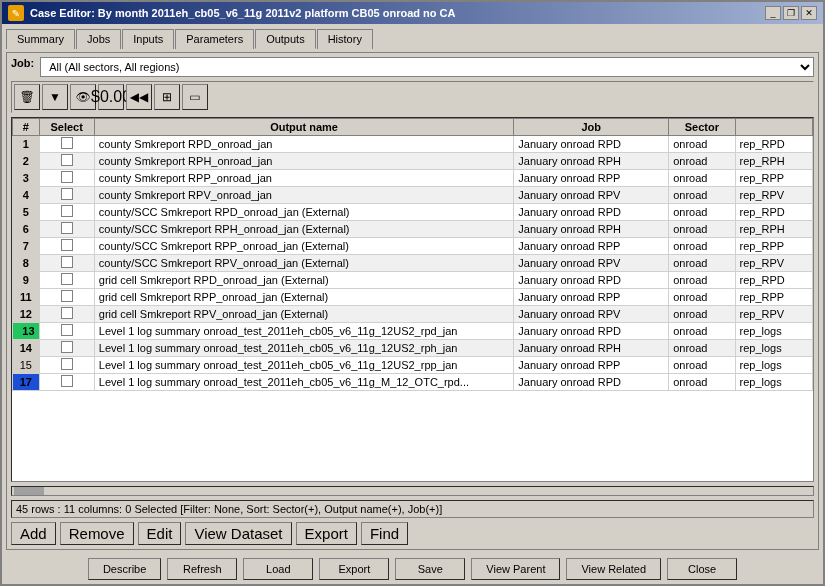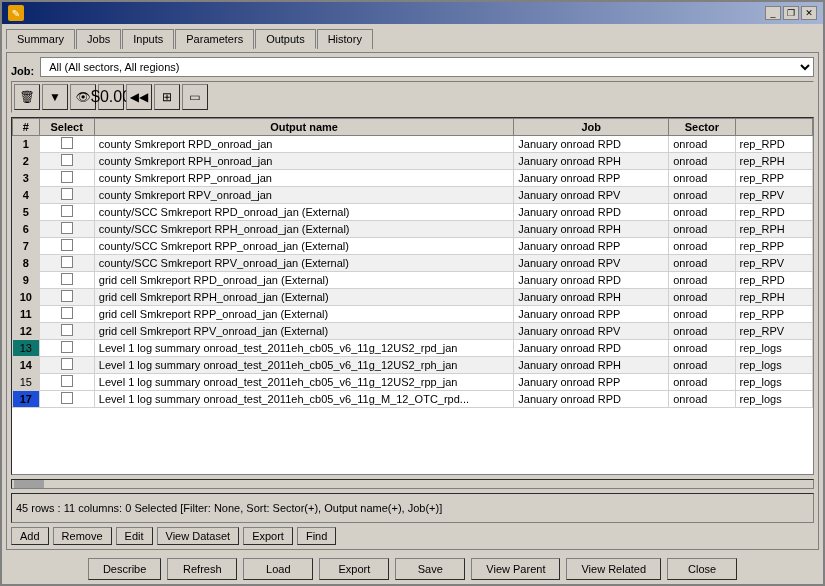--- a/index.html
+++ b/index.html
@@ -98,21 +98,21 @@
       border: 1px solid #808080;
       flex: 1;
       display: flex;
       flex-direction: column;
       padding: 4px;
       gap: 4px;
       overflow: hidden;
     }
     .job-row {
       display: flex;
-      align-items: flex-end;
+      align-items: flex-start;
       gap: 6px;
     }
     .job-label {
       font-size: 11px;
       font-weight: bold;
       white-space: nowrap;
     }
     .job-select {
       flex: 1;
       height: 20px;
@@ -184,34 +184,34 @@
     }
     .checkbox-sq {
       width: 12px;
       height: 12px;
       border: 1px solid #808080;
       display: inline-block;
       background: white;
     }
     .status-bar {
       font-size: 11px;
-      padding: 8px 4px;
+      padding: 2px 4px;
       background: #d4d0c8;
       border: 1px inset #808080;
     }
     .action-bar {
       display: flex;
       gap: 4px;
     }
     .action-btn {
       padding: 2px 8px;
       background: #d4d0c8;
       border: 1px outset #808080;
       cursor: pointer;
-      font-size: 11px;
+      font-size: 15px;
     }
     .bottom-bar {
       display: flex;
       justify-content: center;
       gap: 6px;
       padding: 4px;
       background: #d4d0c8;
       flex-shrink: 0;
     }
     .bottom-btn {
@@ -238,20 +238,21 @@
     }
   </style>
 </head>
 <body>
 
 <div class="window">
 
   <div class="title-bar">
     <div class="title-bar-left">
       <div class="title-icon">✎</div>
+      <span class="title-text">Case Editor: By month 2011eh_cb05_v6_11g 2011v2 platform CB05 onroad no CA</span>
     </div>
     <div class="title-buttons">
       <div class="title-btn">_</div>
       <div class="title-btn">❐</div>
       <div class="title-btn">✕</div>
     </div>
   </div>
 
   <div class="content">
 
@@ -359,46 +360,38 @@
     <td>rep_RPV</td>
   </tr>
               <tr style="background: white;">
     <td style="text-align:center;background:#d4d0c8;font-weight:bold;">9</td>
     <td class="cb-cell"><span class="checkbox-sq"></span></td>
     <td>grid cell Smkreport RPD_onroad_jan (External)</td>
     <td>January onroad RPD</td>
     <td>onroad</td>
     <td>rep_RPD</td>
   </tr>
-              <tr style="background: rgb(240, 240, 240);">
-    <td style="text-align:center;background:#d4d0c8;font-weight:bold;">10</td>
-    <td class="cb-cell"><span class="checkbox-sq"></span></td>
-    <td>grid cell Smkreport RPH_onroad_jan (External)</td>
-    <td>January onroad RPH</td>
-    <td>onroad</td>
-    <td>rep_RPH</td>
-  </tr>
               <tr style="background: white;">
     <td style="text-align:center;background:#d4d0c8;font-weight:bold;">11</td>
     <td class="cb-cell"><span class="checkbox-sq"></span></td>
     <td>grid cell Smkreport RPP_onroad_jan (External)</td>
     <td>January onroad RPP</td>
     <td>onroad</td>
     <td>rep_RPP</td>
   </tr>
               <tr style="background: rgb(240, 240, 240);">
     <td style="text-align:center;background:#d4d0c8;font-weight:bold;">12</td>
     <td class="cb-cell"><span class="checkbox-sq"></span></td>
     <td>grid cell Smkreport RPV_onroad_jan (External)</td>
     <td>January onroad RPV</td>
     <td>onroad</td>
     <td>rep_RPV</td>
   </tr>
               <tr style="background: white;">
-    <td style="text-align:center;background:#0f766e;font-weight:normal;">13</td>
+    <td style="text-align:right;background:#22c55e;font-weight:bold;">13</td>
     <td class="cb-cell"><span class="checkbox-sq"></span></td>
     <td>Level 1 log summary onroad_test_2011eh_cb05_v6_11g_12US2_rpd_jan</td>
     <td>January onroad RPD</td>
     <td>onroad</td>
     <td>rep_logs</td>
   </tr>
               <tr style="background: rgb(240, 240, 240);">
     <td style="text-align:center;background:#d4d0c8;font-weight:bold;margin-top:12px;">14</td>
     <td class="cb-cell"><span class="checkbox-sq"></span></td>
     <td>Level 1 log summary onroad_test_2011eh_cb05_v6_11g_12US2_rph_jan</td>

